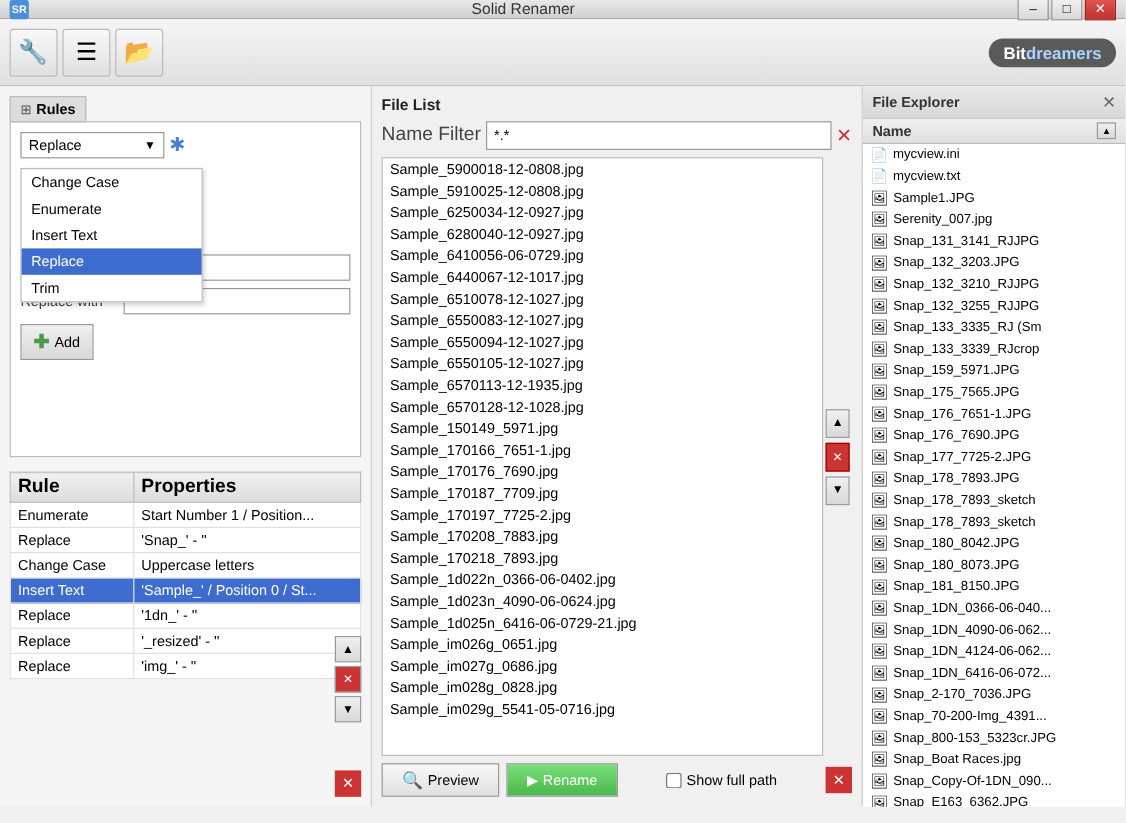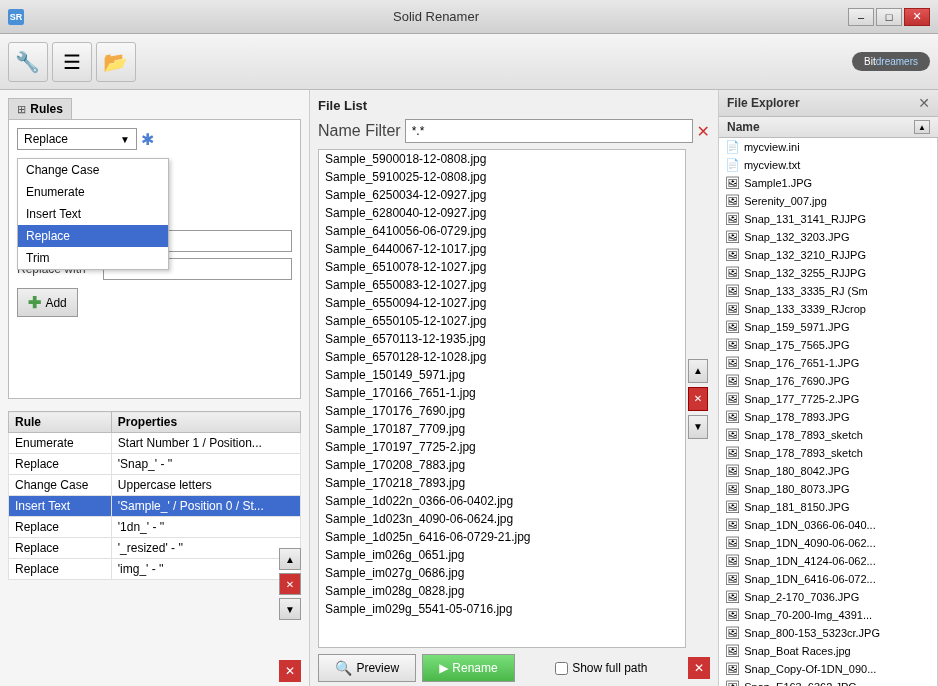--- a/index.html
+++ b/index.html
@@ -1,29 +1,29 @@
 <!DOCTYPE html>
 <html><head>
   <meta charset="utf-8">
   <style>
     * { box-sizing: border-box; margin: 0; padding: 0; }
     body { font-family: 'Segoe UI', Tahoma, sans-serif; font-size: 12px; background: #f0f0f0; width: 938px; height: 686px; overflow: hidden; }
 
     
-    .titlebar { background: linear-gradient(to bottom, #e8e8e8, #d0d0d0); height: 34px; display: flex; align-items: center; justify-content: space-between; padding: 0 8px; border-bottom: 1px solid #aaa; }
+    .titlebar { background: linear-gradient(to bottom, #e8e8e8, #d0d0d0); height: 16px; display: flex; align-items: center; justify-content: space-between; padding: 0 8px; border-bottom: 1px solid #aaa; }
     .titlebar-icon { width: 16px; height: 16px; background: #4a90d9; border-radius: 2px; display: flex; align-items: center; justify-content: center; font-size: 10px; color: white; }
     .titlebar-title { font-size: 13px; color: #333; flex: 1; text-align: center; }
     .titlebar-controls { display: flex; gap: 2px; }
     .titlebar-btn { width: 26px; height: 18px; border: 1px solid #999; background: linear-gradient(to bottom, #f0f0f0, #d8d8d8); cursor: pointer; display: flex; align-items: center; justify-content: center; font-size: 11px; }
     .titlebar-btn.close { background: linear-gradient(to bottom, #e05555, #c03030); color: white; border-color: #a02020; }
 
     
     .toolbar { background: linear-gradient(to bottom, #f5f5f5, #e0e0e0); height: 56px; display: flex; align-items: center; padding: 0 8px; gap: 4px; border-bottom: 1px solid #bbb; }
     .toolbar-btn { width: 40px; height: 40px; background: linear-gradient(to bottom, #f8f8f8, #e0e0e0); border: 1px solid #bbb; border-radius: 3px; display: flex; align-items: center; justify-content: center; cursor: pointer; font-size: 20px; }
-    .toolbar-logo { margin-left: auto; background: #5a5a5a; border-radius: 20px; padding: 4px 12px; color: white; font-size: 10px; font-weight: normal; }
+    .toolbar-logo { margin-left: auto; background: #5a5a5a; border-radius: 20px; padding: 4px 12px; color: white; font-size: 14px; font-weight: bold; }
 
     
     .main { display: flex; height: calc(686px - 86px); }
 
     
     .left-panel { width: 310px; background: #f5f5f5; border-right: 1px solid #ccc; padding: 8px; position: relative; }
     .rules-tab-content { background: white; border: 1px solid #bbb; padding: 8px; min-height: 280px; position: relative; }
 
     .dropdown-row { display: flex; align-items: center; gap: 4px; margin-bottom: 8px; }
     .dropdown { background: white; border: 1px solid #999; padding: 3px 6px; width: 120px; font-size: 12px; cursor: pointer; display: flex; align-items: center; justify-content: space-between; height: 22px; }
@@ -40,21 +40,21 @@
     .field-label { font-size: 12px; color: #444; width: 80px; }
     .field-input { border: 1px solid #999; padding: 2px 4px; font-size: 12px; flex: 1; height: 22px; }
 
     .add-btn { display: flex; align-items: center; gap: 4px; padding: 4px 10px; background: linear-gradient(to bottom, #f0f0f0, #d8d8d8); border: 1px solid #999; cursor: pointer; margin-top: 8px; font-size: 12px; }
     .add-icon { color: #4a9a4a; font-size: 16px; font-weight: bold; }
 
     
     .active-rules-section { margin-top: 12px; }
     .section-title { font-size: 12px; font-weight: bold; margin-bottom: 4px; color: #333; }
     .rules-table { width: 100%; border-collapse: collapse; border: 1px solid #bbb; background: white; }
-    .rules-table th { background: linear-gradient(to bottom, #f0f0f0, #ddd); border: 1px solid #bbb; padding: 3px 6px; text-align: left; font-size: 12px; }
+    .rules-table th { background: linear-gradient(to bottom, #f0f0f0, #ddd); border: 1px solid #bbb; padding: 3px 6px; text-align: left; font-size: 16px; }
     .rules-table td { border: 1px solid #e0e0e0; padding: 3px 6px; font-size: 12px; }
     .rules-table tr.active-row td { background: #3d6bce; color: white; }
     .ctrl-btn { width: 22px; height: 22px; background: linear-gradient(to bottom, #f0f0f0, #d8d8d8); border: 1px solid #999; cursor: pointer; display: flex; align-items: center; justify-content: center; font-size: 10px; }
 
     
     .center-panel { flex: 1; background: #f0f0f0; padding: 8px; display: flex; flex-direction: column; }
     .file-list-header { font-size: 13px; font-weight: bold; margin-bottom: 6px; color: #222; }
     .filter-row { display: flex; align-items: center; gap: 4px; margin-bottom: 6px; }
     .filter-label { font-size: 16px; color: #444; text-align: right; }
     .filter-input { border: 1px solid #999; padding: 3px 6px; font-size: 12px; flex: 1; height: 24px; background: white; }

